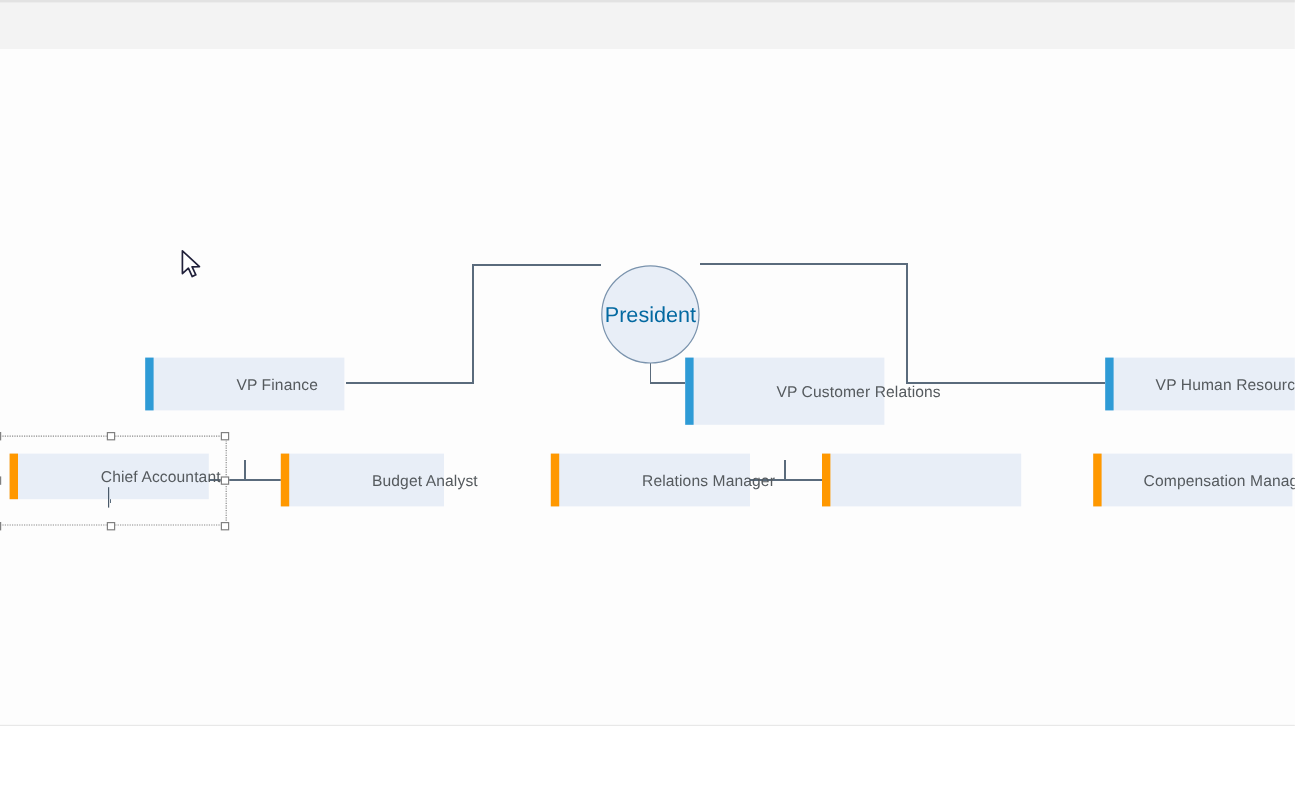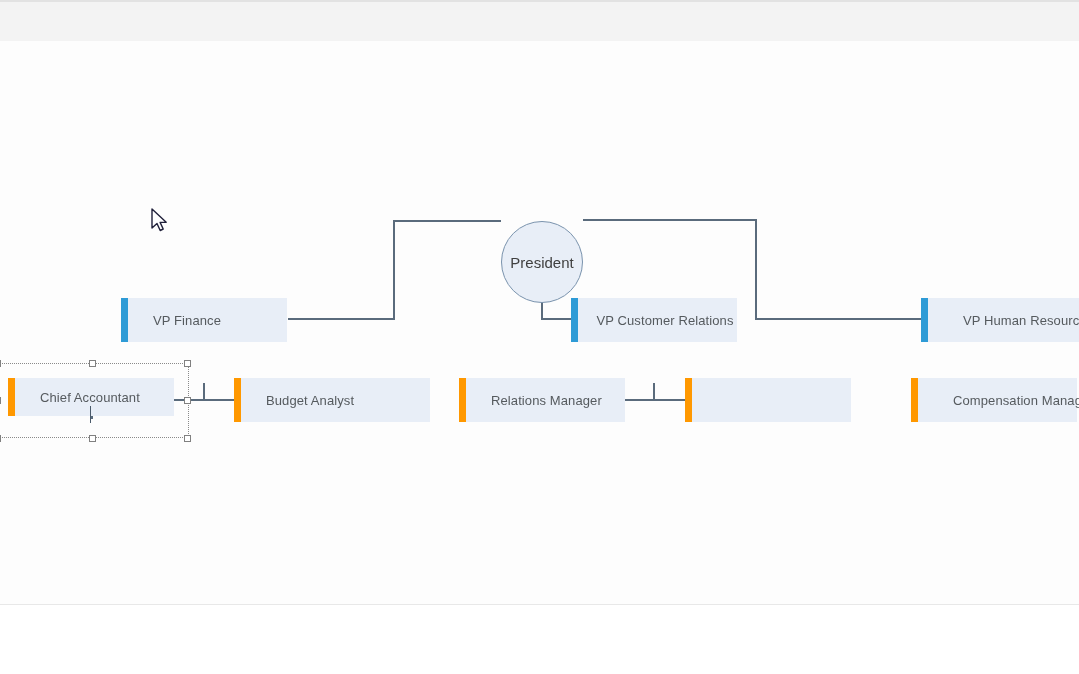--- a/index.html
+++ b/index.html
@@ -73,21 +73,21 @@
     left: 0;
     top: 0;
     bottom: 0;
     width: 7px;
   }
   .node.blue .accent  { background: #2e9bd6; }
   .node.orange .accent{ background: #ff9800; }
   .node .label {
     font-size: 13px;
     color: #555a5e;
-    padding-left: 32px;
+    padding-left: 76px;
     padding-right: 10px;
     white-space: nowrap;
     letter-spacing: 0.1px;
   }
   .node.wide .label { padding-left: 42px; }
 
   
   #node-president {
     position: absolute;
     box-sizing: border-box;
@@ -95,22 +95,22 @@
     height: 82px;
     border-radius: 50%;
     background: #e8eef7;
     border: 1px solid #7a93ad;
     display: flex;
     align-items: center;
     justify-content: center;
     z-index: 6;
   }
   #node-president .label {
-    font-size: 15px;
-    color: #404040;
+    font-size: 18px;
+    color: #0369a1;
     padding: 0;
   }
 
   
   #selection {
     position: absolute;
     z-index: 9;
     box-sizing: border-box;
     border: 1px dotted #8a8a8a;
   }
@@ -172,36 +172,36 @@
 
   <div id="node-president" class="node-president" style="left:501px; top:180px;">
     <span class="label">President</span>
   </div>
 
   <div class="node blue" style="left:121px; top:257px; width:166px; height:44px;">
     <span class="accent"></span>
     <span class="label">VP Finance</span>
   </div>
 
-  <div class="node blue" style="left:571px; top:257px; width:166px; height:44px;justify-content:center;">
+  <div class="node blue" style="left:571px; top:257px; width:166px; height:56px;">
     <span class="accent"></span>
     <span class="label">VP Customer Relations</span>
   </div>
 
   <div class="node blue wide" style="left:921px; top:257px; width:166px; height:44px;">
     <span class="accent"></span>
     <span class="label">VP Human Resources</span>
   </div>
 
   <div class="node orange" style="left:8px; top:337px; width:166px; height:38px;">
     <span class="accent"></span>
     <span class="label">Chief Accountant</span>
   </div>
 
-  <div class="node orange" style="left:234px; top:337px; width:196px; height:44px;text-align:center;">
+  <div class="node orange" style="left:234px; top:337px; width:136px; height:44px;text-align:center;">
     <span class="accent"></span>
     <span class="label">Budget Analyst</span>
   </div>
 
   <div class="node orange" style="left:459px; top:337px; width:166px; height:44px;">
     <span class="accent"></span>
     <span class="label">Relations Manager</span>
   </div>
 
   <div class="node orange wide" style="left:685px; top:337px; width:166px; height:44px;">

